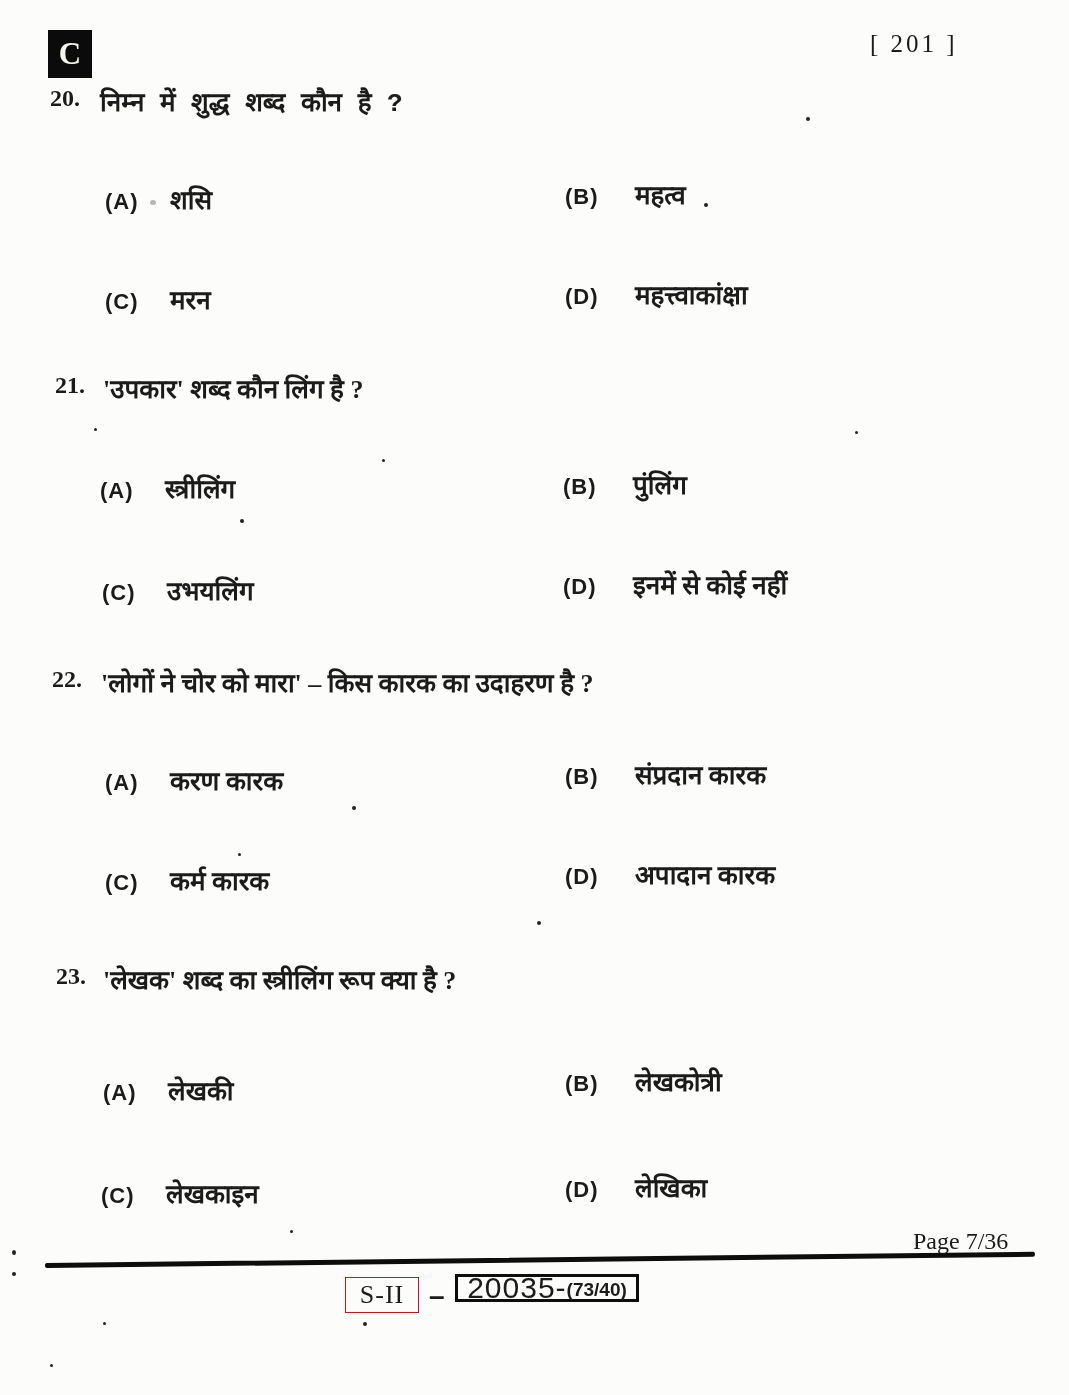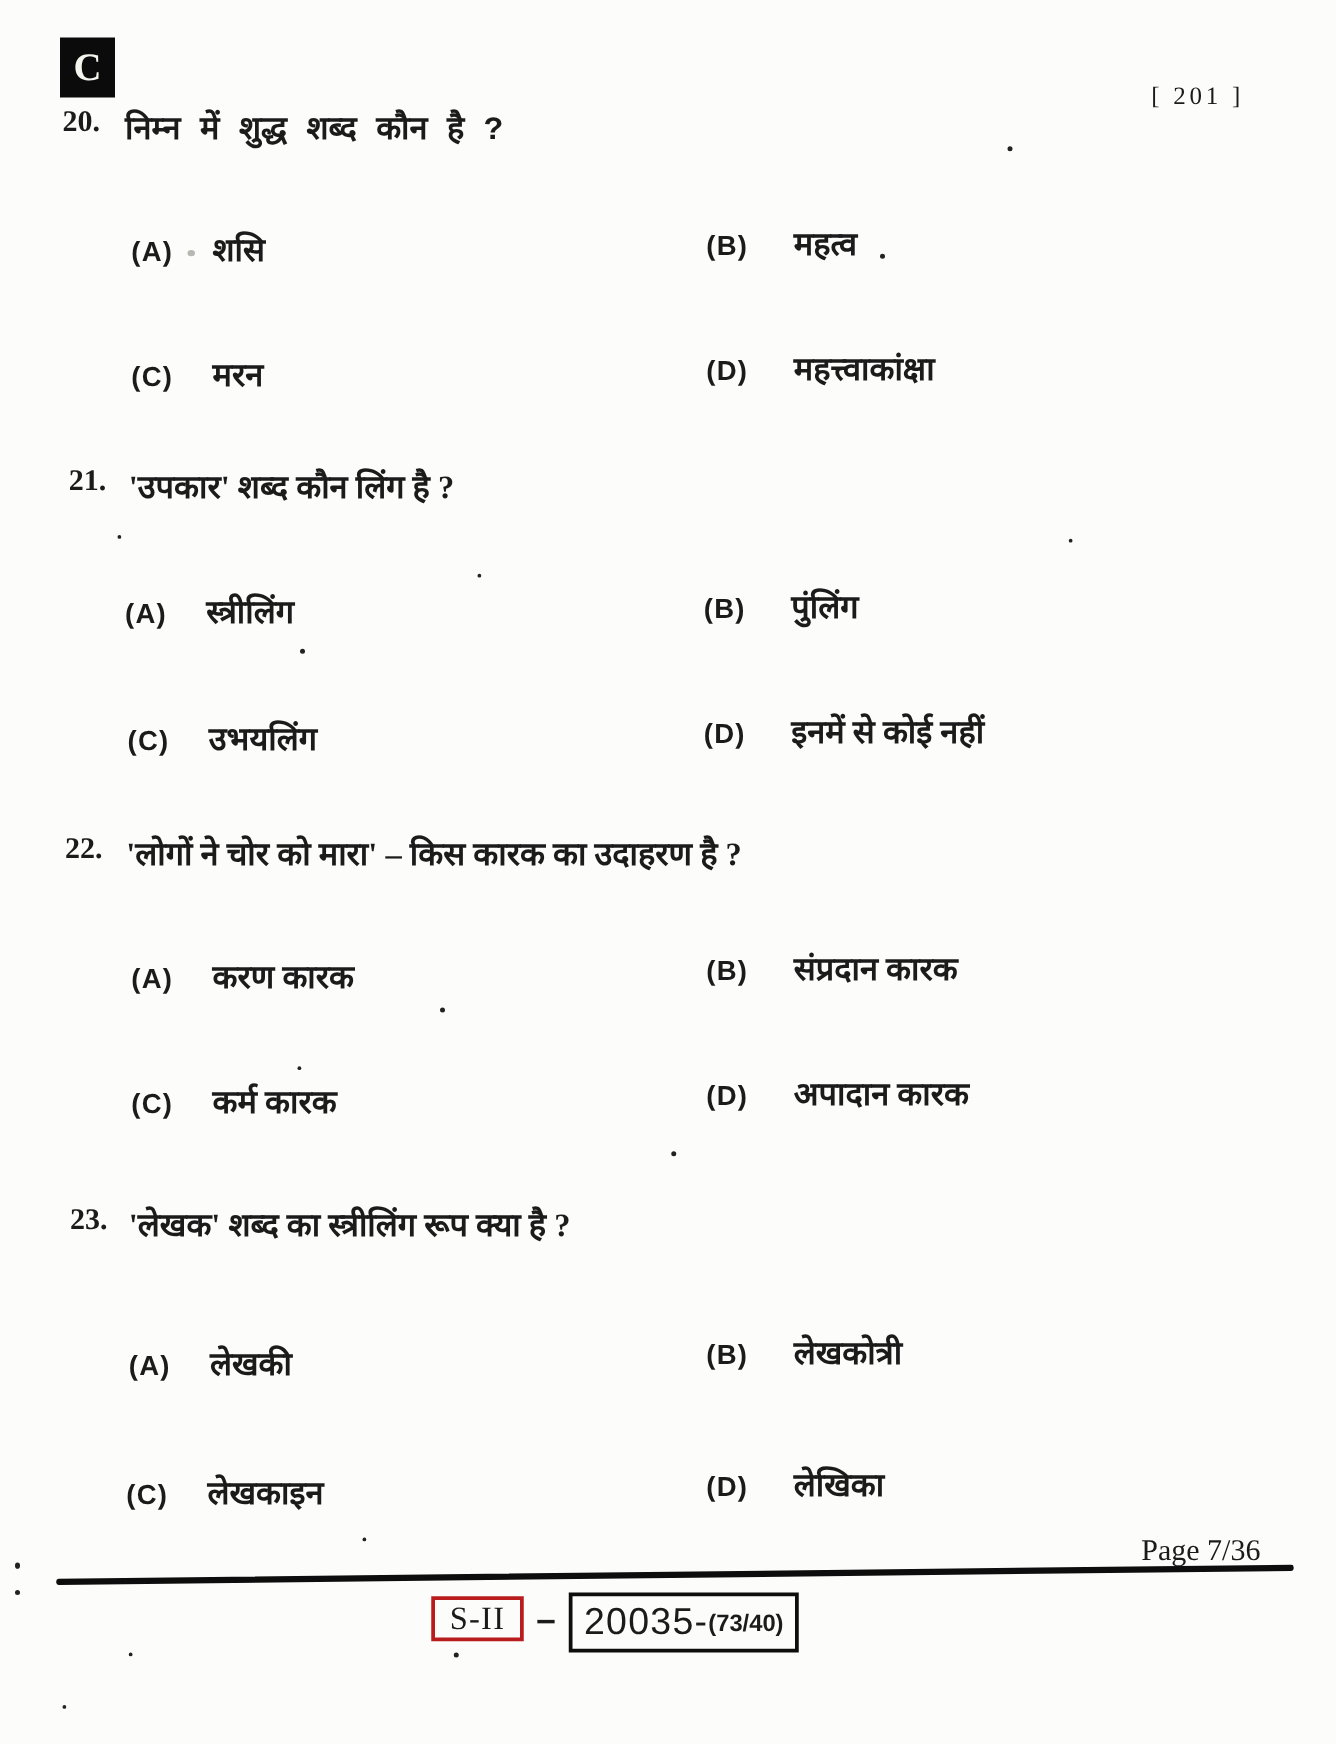--- a/index.html
+++ b/index.html
@@ -9,22 +9,22 @@
     font-family:"Liberation Serif", serif; color:#1b1b1b;
   }
   
   .booklet-box {
     position:absolute; left:48px; top:30px; width:44px; height:48px;
     background:#0b0b0b; color:#f4f4ee;
     display:flex; align-items:center; justify-content:center;
     font-size:31px; font-weight:bold;
   }
   .set-number {
-    position:absolute; left:921px; top:30px;
-    font-size:20px; letter-spacing:3px; white-space:nowrap;margin-top:36px;
+    position:absolute; left:870px; top:30px;
+    font-size:25px; letter-spacing:3px; white-space:nowrap;
   }
   
   .question { position:absolute; left:0; width:1069px; }
   .qnum {
     position:absolute; top:0; font-size:24px; font-weight:700;
     font-family:"Liberation Serif", serif;
   }
   .qtext {
     position:absolute; top:-2px; font-size:26px; font-weight:600;
     white-space:nowrap;
@@ -38,31 +38,31 @@
   .opt.rcol .olabel { width:70px; }
   .otext { font-size:26px; font-weight:600; white-space:nowrap; }
   
   .footer-rule {
     position:absolute; left:45px; top:1263px; width:990px; height:5px;
     background:#0d0d0d; transform:rotate(-0.65deg); transform-origin:left center;
     border-radius:2px;
   }
   .series-box {
     position:absolute; left:345px; top:1277px; width:74px; height:36px;
-    border:3px solid #b91c1c; box-sizing:border-box;
+    border:1px solid #b91c1c; box-sizing:border-box;
     display:flex; align-items:center; justify-content:center;
     font-size:26px; letter-spacing:1px;
   }
   .sep-dash {
     position:absolute; left:429px; top:1280px;
     font-size:28px; font-weight:bold;
     font-family:"Liberation Sans", sans-serif;
   }
   .code-box {
-    position:absolute; left:455px; top:1274px; width:184px; height:48px;
+    position:absolute; left:455px; top:1274px; width:184px; height:28px;
     border:3px solid #0d0d0d; box-sizing:border-box;
     display:flex; align-items:center; justify-content:center;
     font-family:"Liberation Sans", sans-serif;
   }
   .code-main { font-size:30px; letter-spacing:1px; }
   .code-suffix { font-size:19px; font-weight:bold; margin-top:4px; }
   .page-indicator {
     position:absolute; left:913px; top:1228px;
     font-size:24px; white-space:nowrap;
   }

